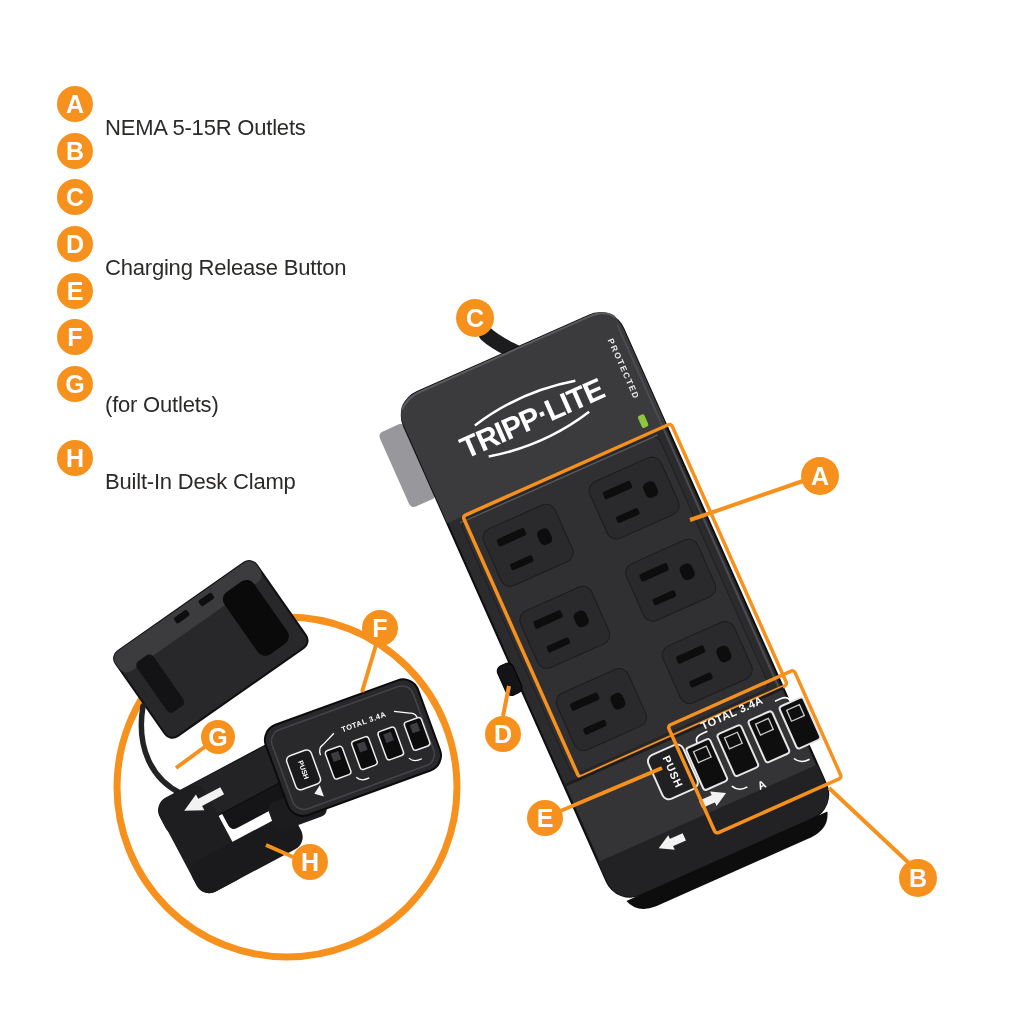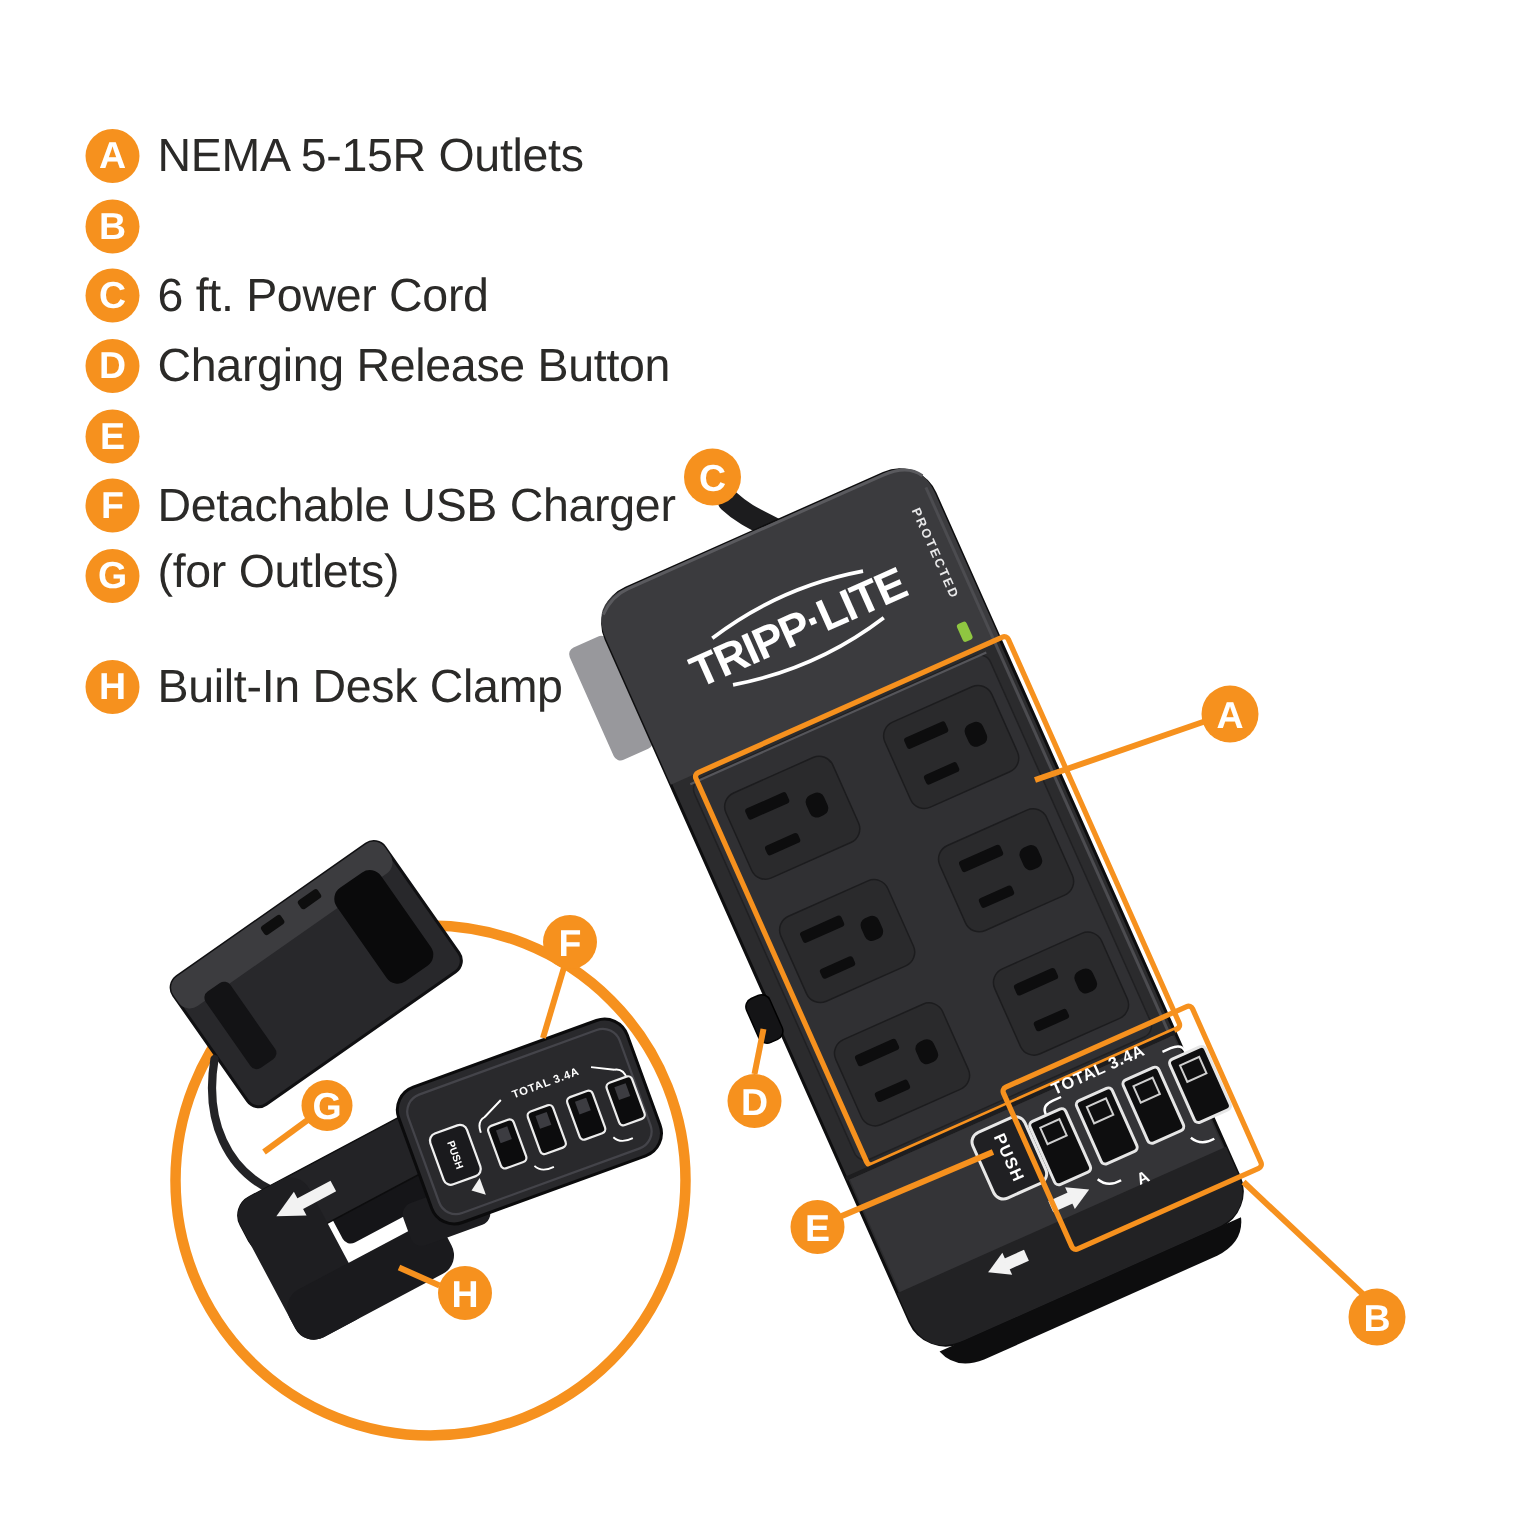--- a/index.html
+++ b/index.html
@@ -8,53 +8,51 @@
     font-family:"Liberation Sans", sans-serif;
   }
   .stage svg{position:absolute;left:0;top:0;}
   
   .lg-row{position:absolute;left:57px;display:flex;gap:12px;align-items:flex-start;}
   .lg-badge{
     flex:0 0 auto;width:36px;height:36px;border-radius:50%;
     background:#F6911E;color:#ffffff;font-weight:bold;font-size:25px;line-height:36px;
     text-align:center;
   }
-  .lg-text{color:#2b2a28;font-size:31px;line-height:36px;letter-spacing:-0.2px;white-space:nowrap;}
+  .lg-text{color:#2b2a28;font-size:22px;line-height:36px;letter-spacing:-0.2px;white-space:nowrap;margin-top:24px;}
   .lg-text .l2{line-height:30px;}
   
   text{font-family:"Liberation Sans", sans-serif;}
   .callout-letter{font-weight:bold;font-size:25px;fill:#ffffff;text-anchor:middle;}
 </style>
 </head>
 <body>
 
 <div class="stage">
 
   <div>
     <div class="lg-row" style="top:86px">
       <span class="lg-badge">A</span>
       <span class="lg-text">NEMA 5-15R Outlets</span>
     </div>
     <div class="lg-row" style="top:133px">
       <span class="lg-badge">B</span>
     </div>
     <div class="lg-row" style="top:179px">
       <span class="lg-badge">C</span>
-      <span class="lg-text">6 ft. Power Cord</span>
     </div>
     <div class="lg-row" style="top:226px">
       <span class="lg-badge">D</span>
       <span class="lg-text">Charging Release Button</span>
     </div>
     <div class="lg-row" style="top:273px">
       <span class="lg-badge">E</span>
     </div>
     <div class="lg-row" style="top:319px">
       <span class="lg-badge">F</span>
-      <span class="lg-text">Detachable USB Charger</span>
     </div>
     <div class="lg-row" style="top:366px">
       <span class="lg-badge">G</span>
       <span class="lg-text">
         <div class="l2">(for Outlets)</div>
       </span>
     </div>
     <div class="lg-row" style="top:440px">
       <span class="lg-badge">H</span>
       <span class="lg-text">Built-In Desk Clamp</span>

